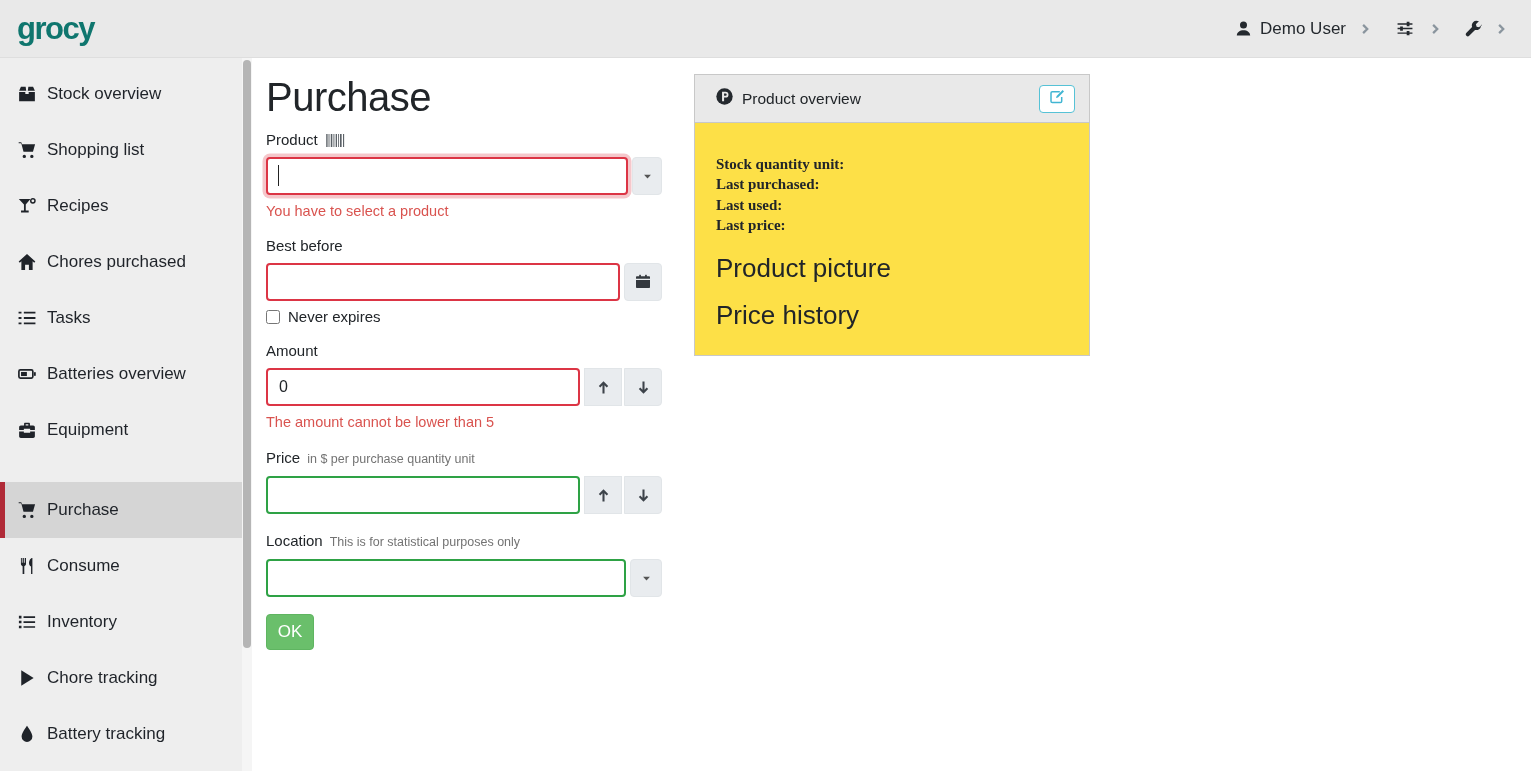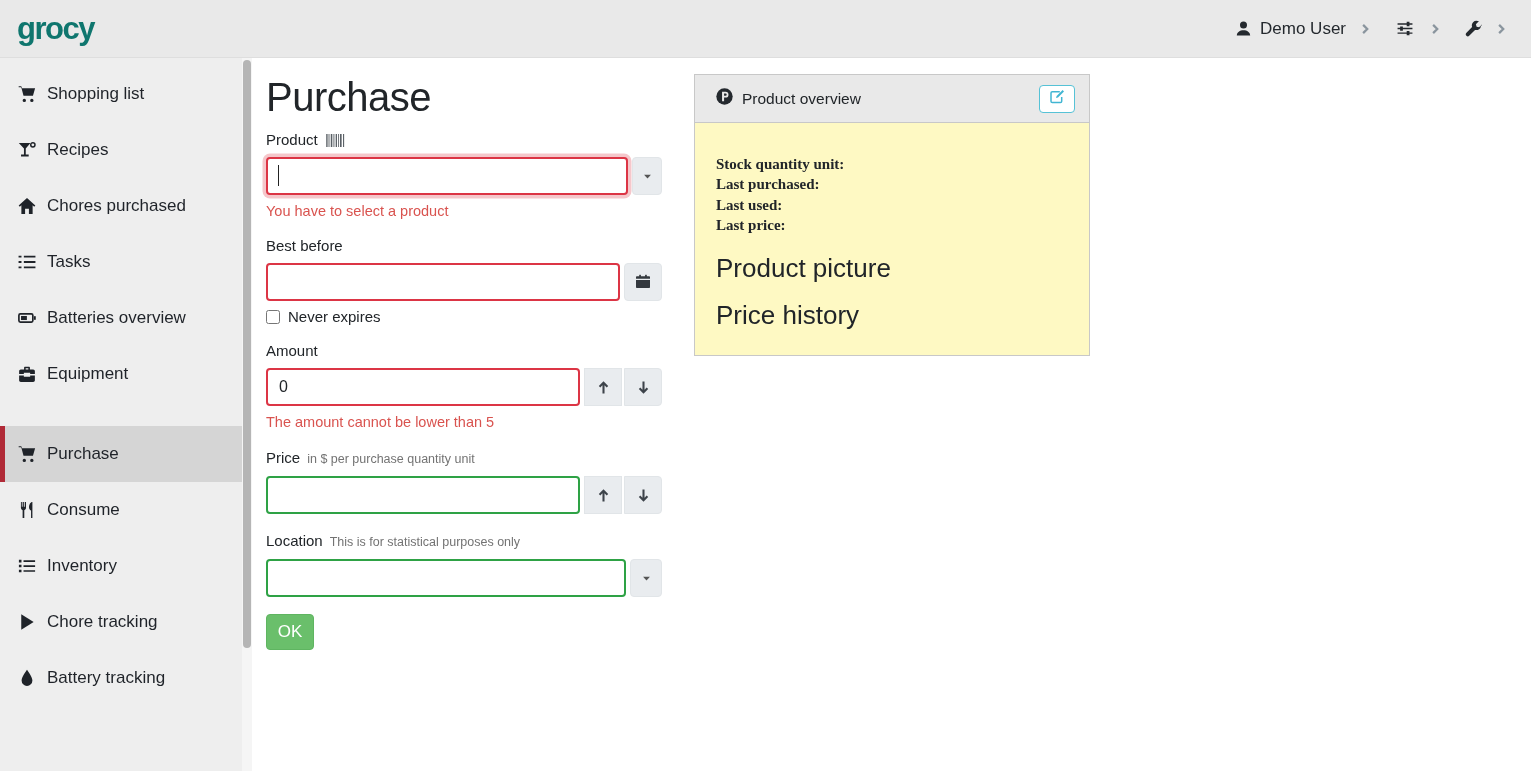--- a/index.html
+++ b/index.html
@@ -73,21 +73,21 @@
   .addon.w38 { width:38px; flex:0 0 38px; }
   .err-text { color:#d9534f; font-size:14.5px; margin-top:8px; line-height:17px; }
   .chk-row { display:flex; align-items:center; gap:8px; margin-top:7px; font-size:15px; }
   .chk-row input { width:14px; height:14px; margin:0; accent-color:#fff; }
   .ok-btn {
     margin-top:0; width:48px; height:36px; background:#6abf6b; border:1px solid #5fb561;
     border-radius:4px; color:#fff; font-size:17px; font-family:inherit; cursor:pointer;
   }
   
   .overview-col { margin-left:32px; width:396px; flex:0 0 396px; }
-  .card { border:1px solid #c8c8c8; background:#fef9c3; }
+  .card { border:1px solid #c8c8c8; background:#fde047; }
   .card-header {
     height:48px; background:#e9e9e9; border-bottom:1px solid #c8c8c8;
     display:flex; align-items:center; padding:0 14px 0 21px;
   }
   .card-title { display:flex; align-items:center; gap:9px; font-size:15.5px; }
   .edit-btn {
     margin-left:auto; width:36px; height:28px; background:#fff; border:1px solid #56c2d6;
     border-radius:4px; color:#41b5d2; display:flex; align-items:center; justify-content:center;
     cursor:pointer;
   }
@@ -144,20 +144,28 @@
       </span>
     </div>
   </header>
 
   <div class="body-row">
 
     <aside class="sidebar">
       <div class="side-item">
         <span class="icn">
             <svg viewBox="0 0 16 16" fill="currentColor">
+              <path d="M2.6 1.6h4.2l.5 3.4H1L2.6 1.6zM9.2 1.6h4.2L15 5H8.7l.5-3.4zM1 6.2h5.5v1.7h3V6.2H15v8.2H1z"></path>
+            </svg>
+          </span>
+        <span>Stock overview</span>
+      </div>
+      <div class="side-item">
+        <span class="icn">
+            <svg viewBox="0 0 16 16" fill="currentColor">
               <path d="M.6 1h2.3l.6 1.8h11.7l-1.9 6.7H4.9L3.2 3.2 2.5 1.9H.6V1zM5.6 12.2a1.5 1.5 0 1 1 0 3 1.5 1.5 0 0 1 0-3zm6.7 0a1.5 1.5 0 1 1 0 3 1.5 1.5 0 0 1 0-3z"></path>
             </svg>
           </span>
         <span>Shopping list</span>
       </div>
       <div class="side-item">
         <span class="icn">
             <svg viewBox="0 0 16 16" fill="currentColor">
               <path d="M.7 1.8h10.4L6.9 6.6v5.5h2.6v1.6H2.7v-1.6h2.6V6.6L.7 1.8z"></path>
               <circle cx="13.2" cy="3.4" r="1.9" fill="none" stroke="currentColor" stroke-width="1.3"></circle>

